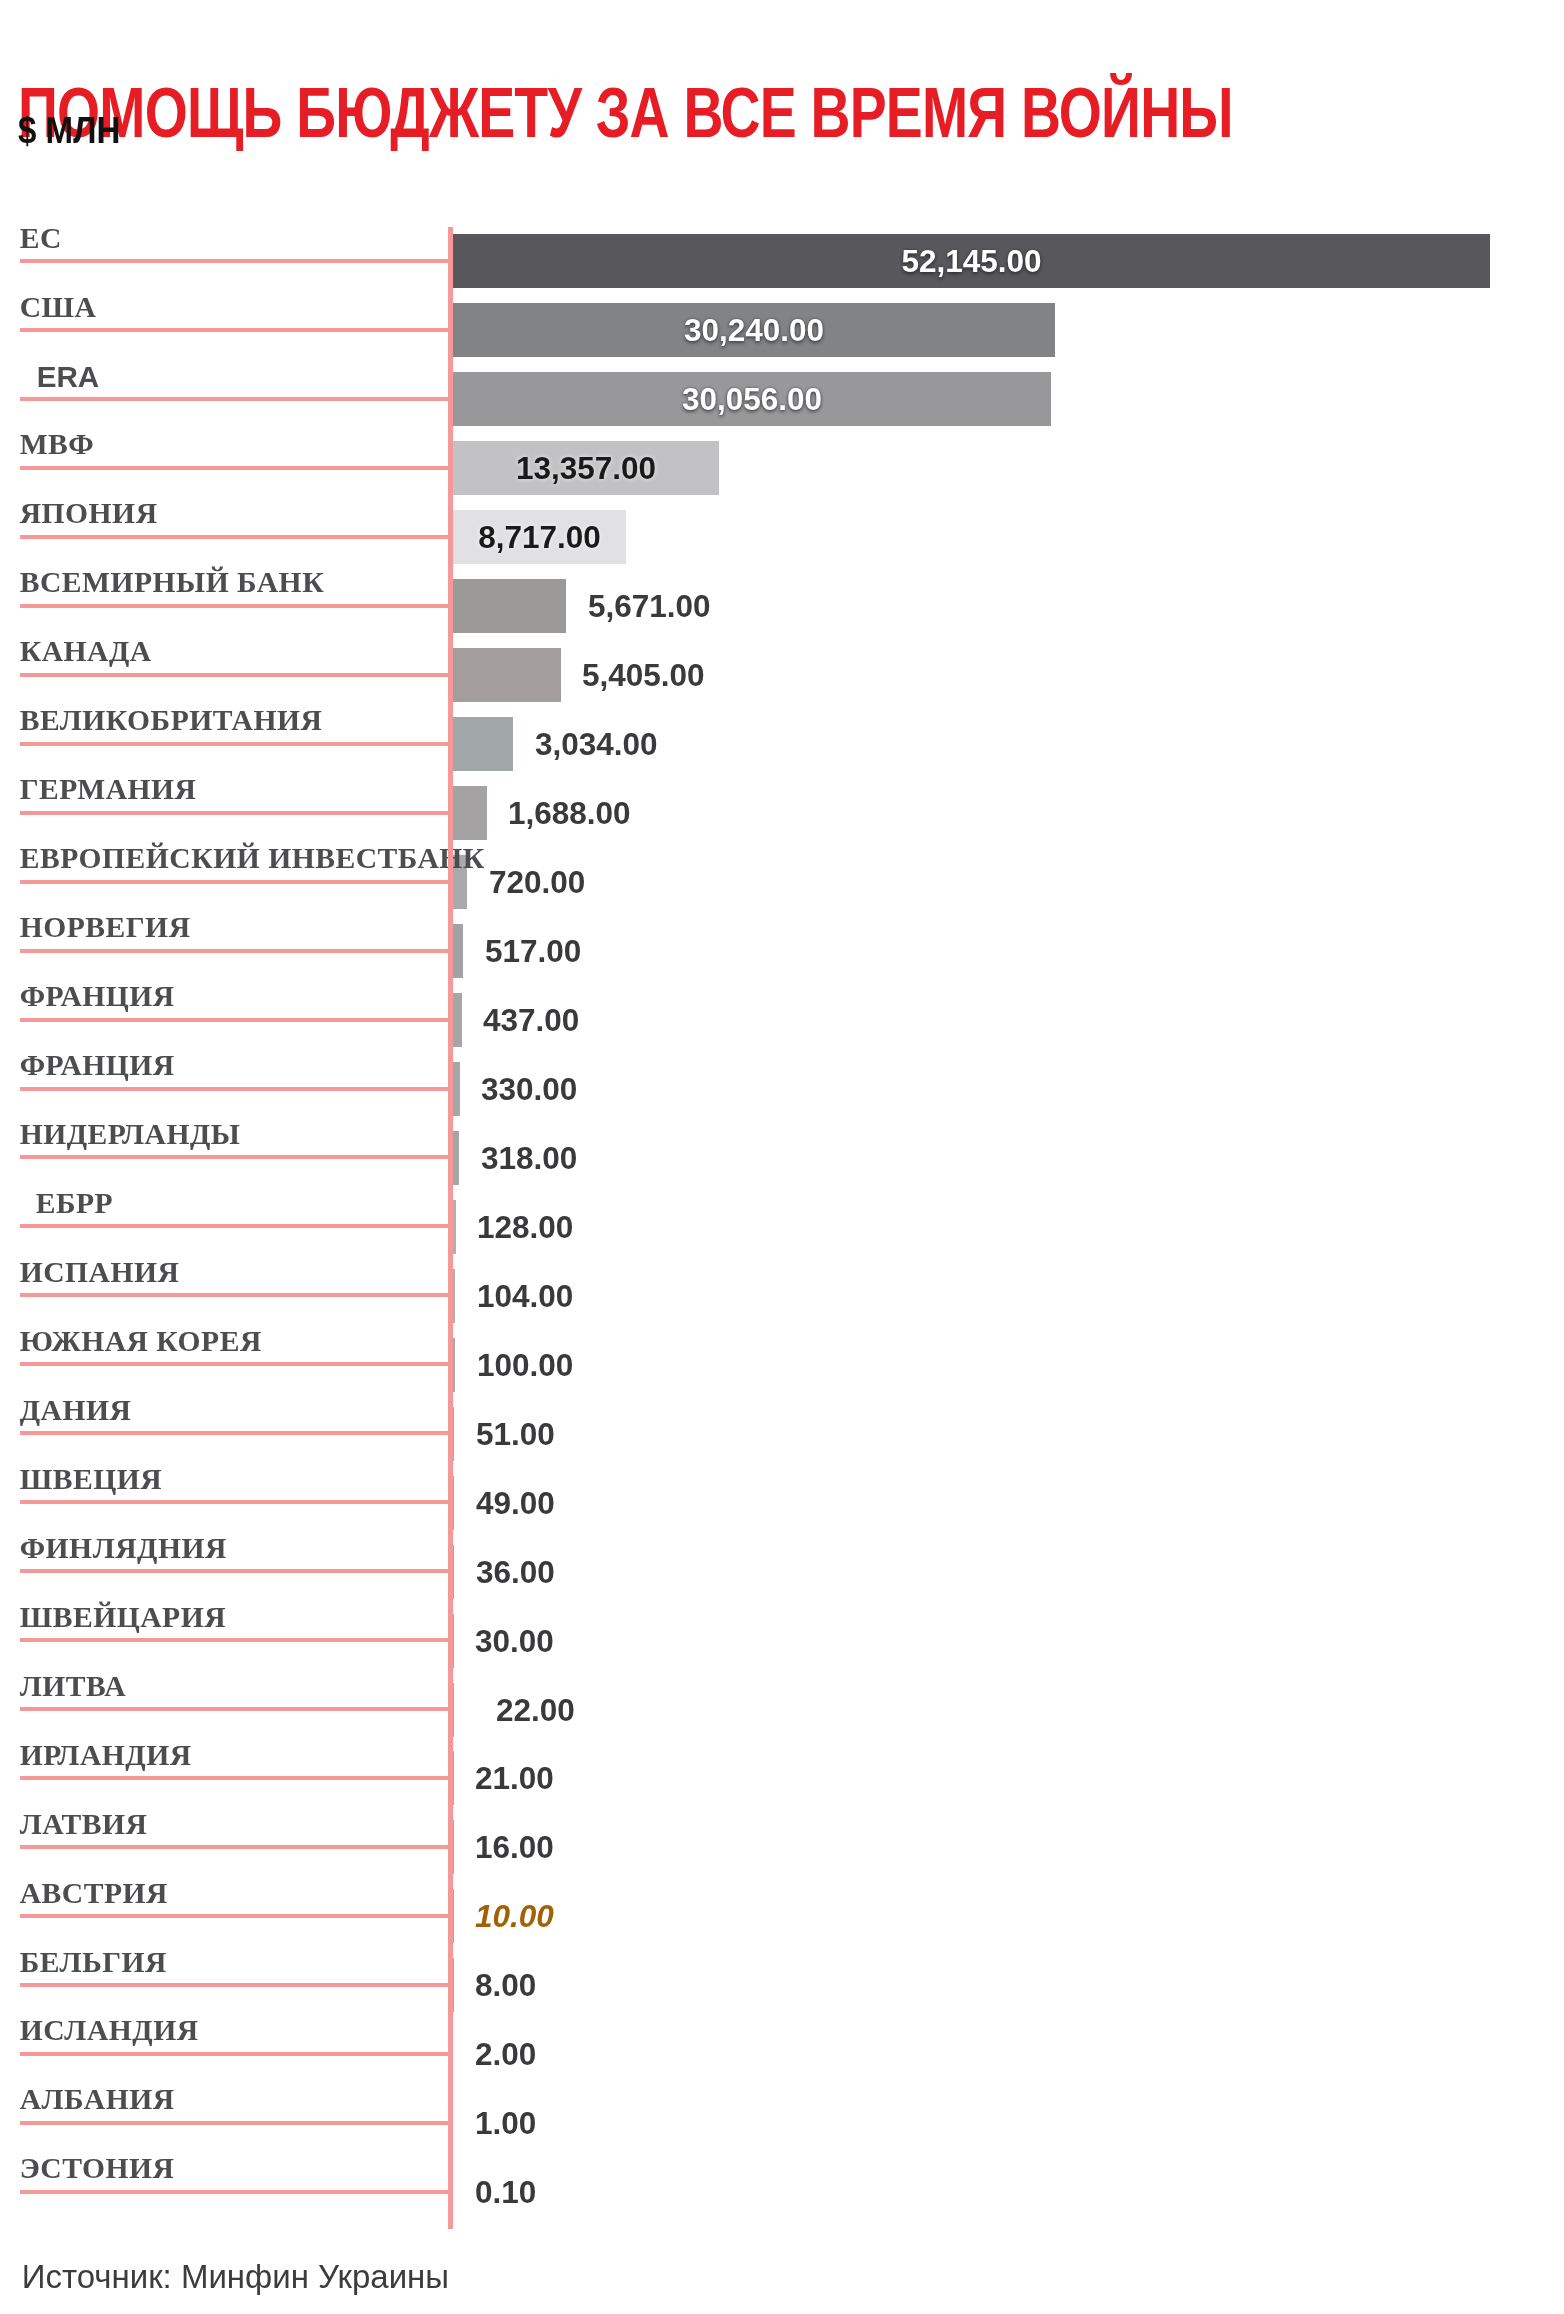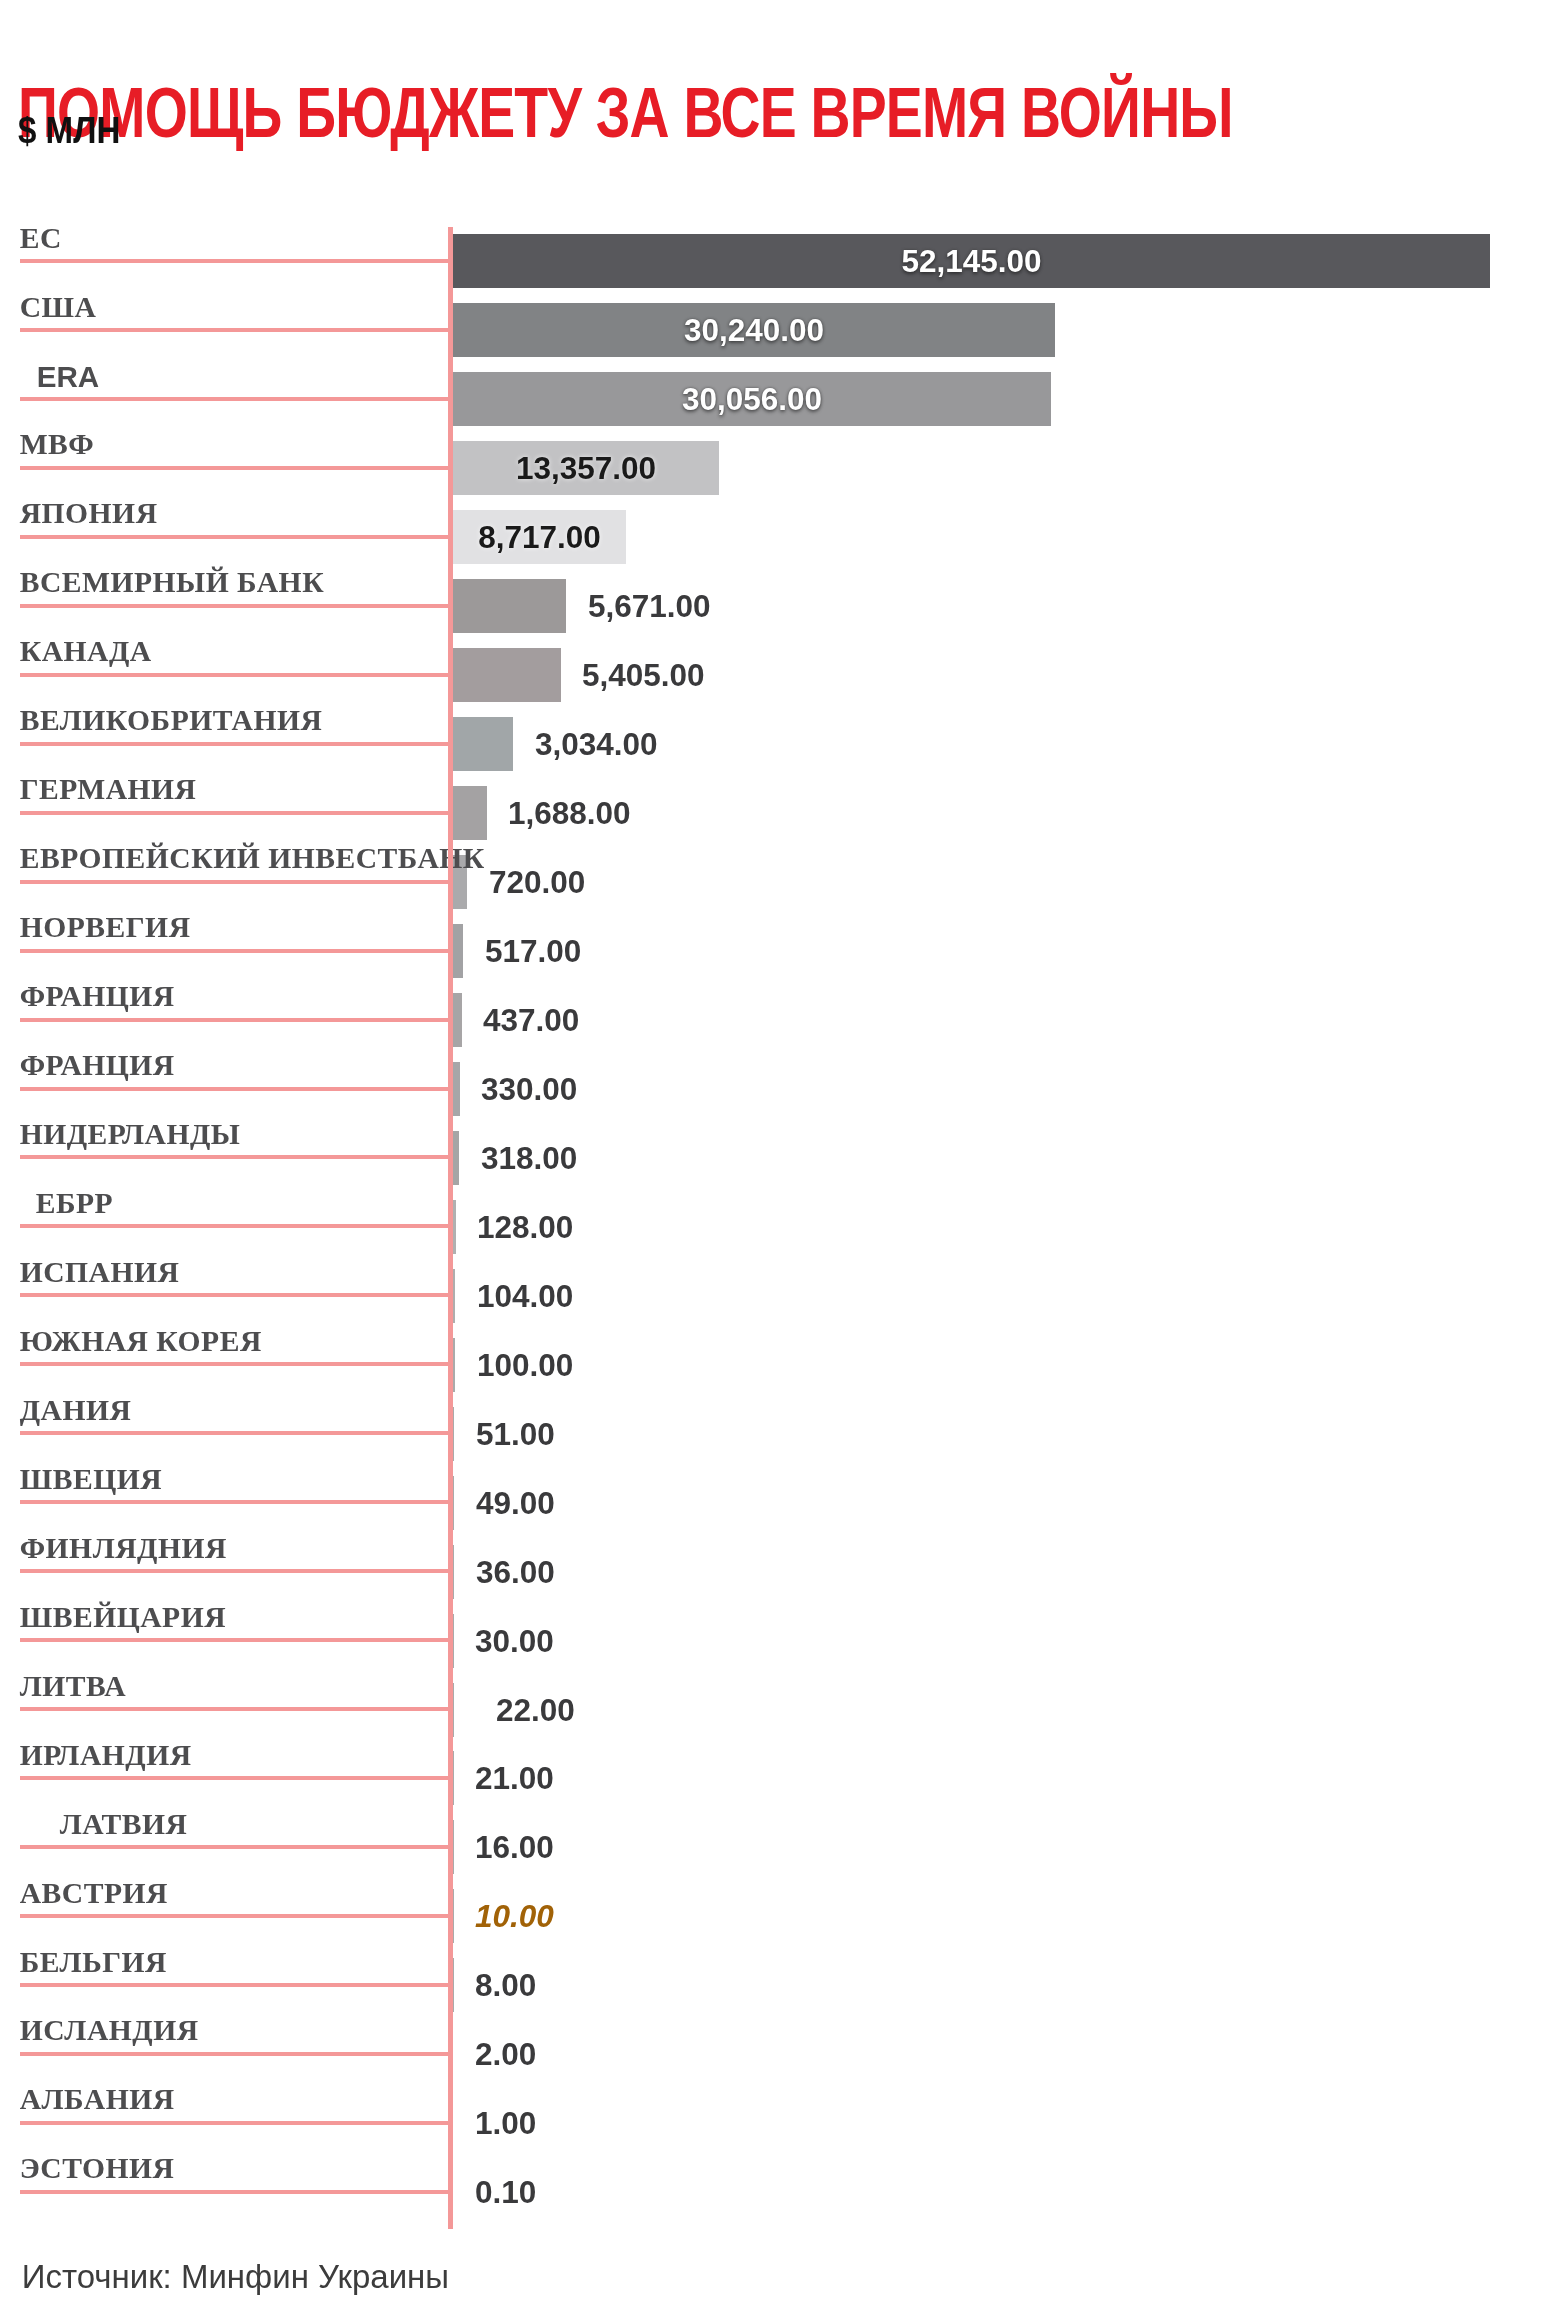--- a/index.html
+++ b/index.html
@@ -155,21 +155,21 @@
       <div class="bar" style="left: 453px; top: 1614px; width: 0.6px; background: rgb(170, 170, 170);"></div>
       <div class="val outside" style="color: rgb(58, 58, 60); left: 475px; top: 1614px;">30.00</div>
       <div class="cat-label" style="left: 19.7px; top: 1671px; color: rgb(77, 77, 79);">ЛИТВА</div>
       <div class="cat-underline" style="left: 19.7px; top: 1707px; width: 433px; background: rgb(244, 152, 152);"></div>
       <div class="bar" style="left: 453px; top: 1683px; width: 0.4px; background: rgb(170, 170, 170);"></div>
       <div class="val outside" style="color: rgb(58, 58, 60); left: 496px; top: 1683px;">22.00</div>
       <div class="cat-label" style="left: 19.7px; top: 1740px; color: rgb(77, 77, 79);">ИРЛАНДИЯ</div>
       <div class="cat-underline" style="left: 19.7px; top: 1776px; width: 433px; background: rgb(244, 152, 152);"></div>
       <div class="bar" style="left: 453px; top: 1751px; width: 0.4px; background: rgb(170, 170, 170);"></div>
       <div class="val outside" style="color: rgb(58, 58, 60); left: 475px; top: 1751px;">21.00</div>
-      <div class="cat-label" style="left: 19.7px; top: 1809px; color: rgb(77, 77, 79); margin-left: 40px;">ЛАТВИЯ</div>
+      <div class="cat-label" style="left: 19.7px; top: 1809px; color: rgb(77, 77, 79);">ЛАТВИЯ</div>
       <div class="cat-underline" style="left: 19.7px; top: 1845px; width: 433px; background: rgb(244, 152, 152);"></div>
       <div class="bar" style="left: 453px; top: 1820px; width: 0.3px; background: rgb(170, 170, 170);"></div>
       <div class="val outside" style="color: rgb(58, 58, 60); left: 475px; top: 1820px;">16.00</div>
       <div class="cat-label" style="left: 19.7px; top: 1878px; color: rgb(77, 77, 79);">АВСТРИЯ</div>
       <div class="cat-underline" style="left: 19.7px; top: 1914px; width: 433px; background: rgb(244, 152, 152);"></div>
       <div class="bar" style="left: 453px; top: 1889px; width: 0.2px; background: rgb(170, 170, 170);"></div>
       <div class="val outside" style="color: #a16207; left: 475px; top: 1889px; font-style: italic;">10.00</div>
       <div class="cat-label" style="left: 19.7px; top: 1947px; color: rgb(77, 77, 79);">БЕЛЬГИЯ</div>
       <div class="cat-underline" style="left: 19.7px; top: 1983px; width: 433px; background: rgb(244, 152, 152);"></div>
       <div class="bar" style="left: 453px; top: 1958px; width: 0.2px; background: rgb(170, 170, 170);"></div>

